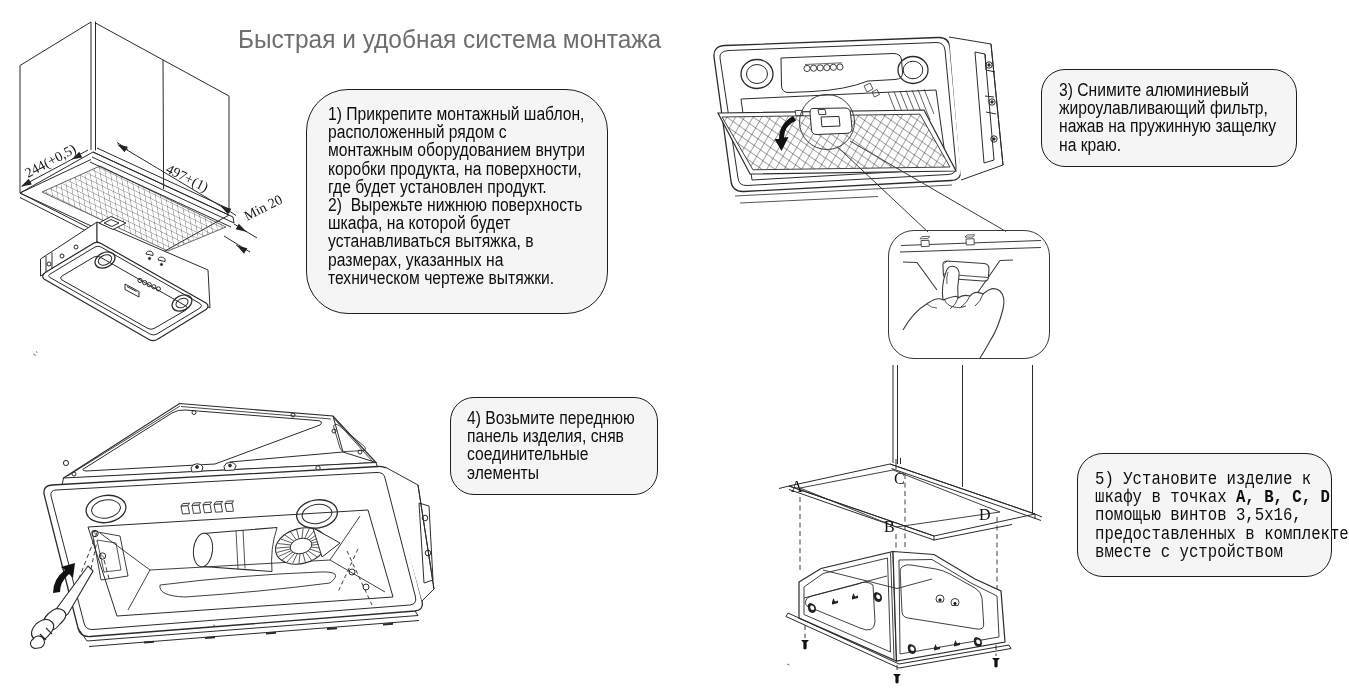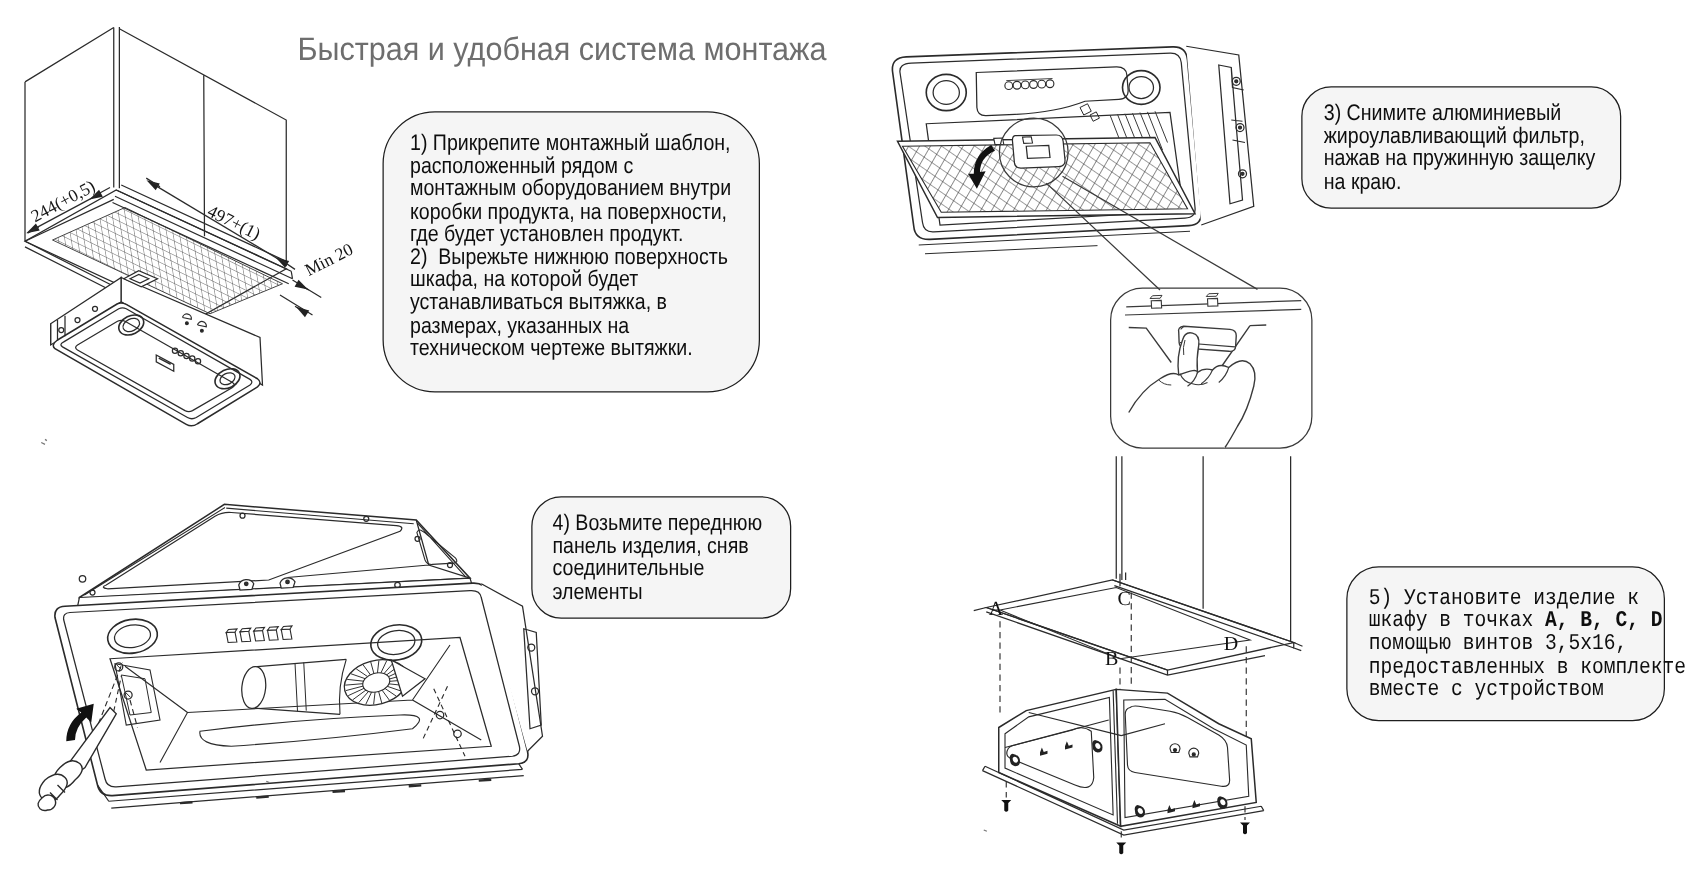--- a/index.html
+++ b/index.html
@@ -25,21 +25,21 @@
 техническом чертеже вытяжки.</div>
 </div>
 
 <div class="box" style="left:1041px;top:69px;width:254px;height:96px;border-radius:24px;">
   <div class="tx" style="margin:11px 0 0 17px;">3) Снимите алюминиевый
 жироулавливающий фильтр,
 нажав на пружинную защелку
 на краю.</div>
 </div>
 
-<div class="box" style="left:425px;top:397px;width:206px;height:96px;border-radius:24px;">
+<div class="box" style="left:450px;top:397px;width:206px;height:96px;border-radius:24px;">
   <div class="tx" style="margin:11px 0 0 16px;">4) Возьмите переднюю
 панель изделия, сняв
 соединительные
 элементы</div>
 </div>
 
 <div class="box" style="left:1077px;top:453px;width:253px;height:122px;border-radius:26px;font-family:Liberation Mono, monospace;">
   <div class="tx" style="margin:16px 0 0 17px;">5) Установите изделие к
 шкафу в точках <b>A, B, C, D</b>  с
 помощью винтов 3,5x16,

